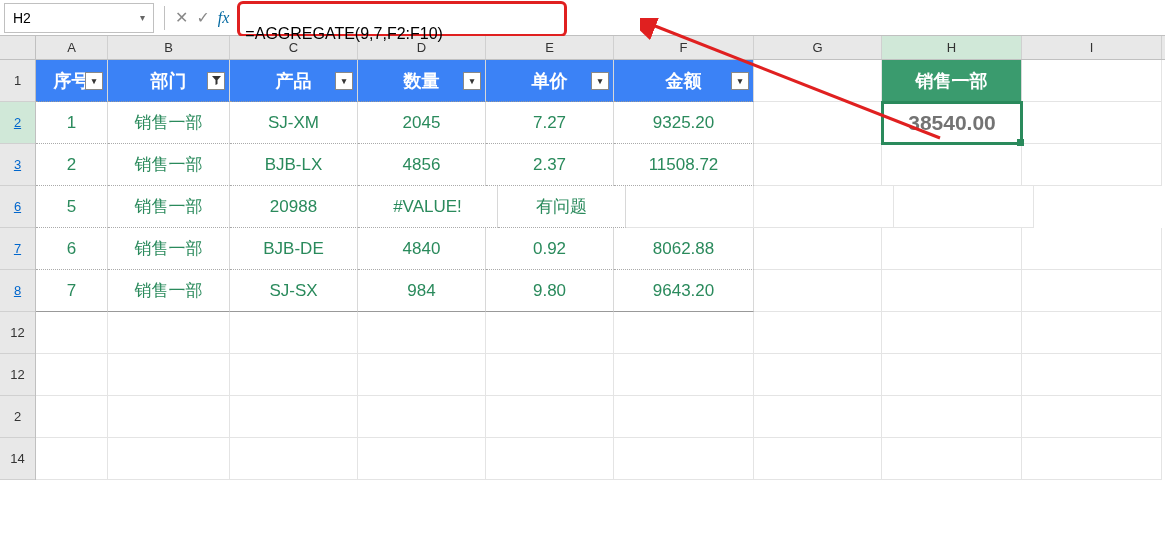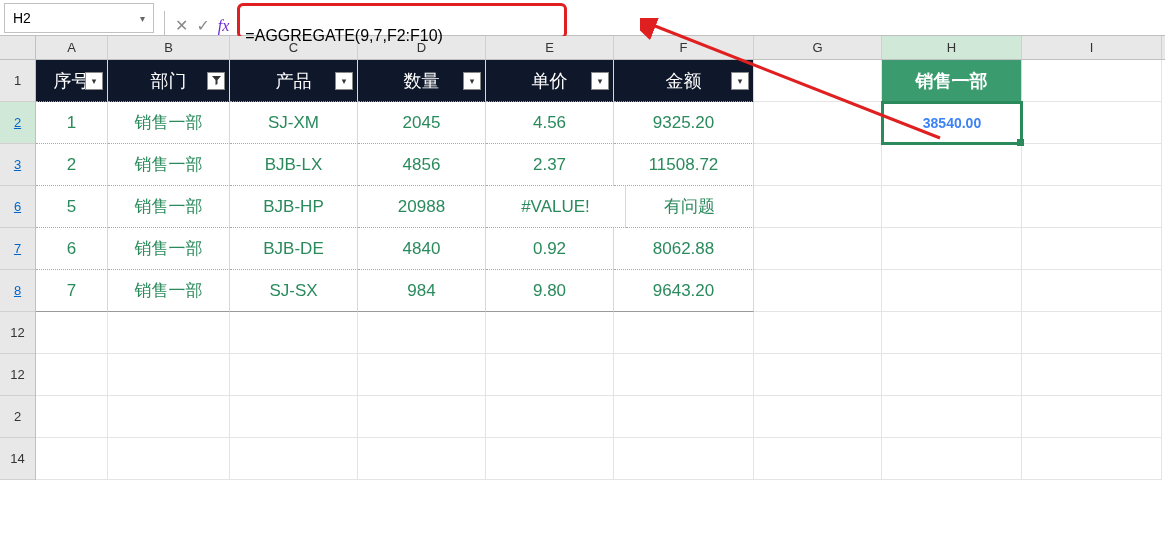--- a/index.html
+++ b/index.html
@@ -5,21 +5,21 @@
     * { margin: 0; padding: 0; box-sizing: border-box; }
     body {
       font-family: Arial, "Microsoft YaHei", sans-serif;
       background: #fff;
       font-size: 14px;
       overflow: hidden;
     }
     
     .formula-bar {
       display: flex;
-      align-items: flex-end;
+      align-items: center;
       height: 36px;
       border-bottom: 1px solid #c0c0c0;
       background: #fff;
     }
     
     .name-box {
       width: 150px;
       height: 30px;
       display: flex;
       align-items: center;
@@ -49,21 +49,21 @@
       display: flex;
       align-items: center;
       gap: 8px;
       padding: 0 4px;
     }
     
     .fx-icon {
       font-style: italic;
       font-family: "Times New Roman", serif;
       font-size: 16px;
-      color: #6d28d9;
+      color: #0369a1;
     }
     
     .cancel-icon, .enter-icon {
       color: #888;
       font-size: 16px;
     }
     
     .formula-input-wrap {
       flex: 1;
       height: 30px;
@@ -177,23 +177,23 @@
       border-bottom: 1px solid #d8d8d8;
       display: flex;
       align-items: center;
       justify-content: center;
       font-size: 17px;
       color: #2a8a5c;
       background: #fff;
     }
     
     .cell.header-cell {
-      background: #0f172a;
+      background: #3b82f6;
       color: #fff;
-      font-weight: normal;
+      font-weight: bold;
       font-size: 18px;
       position: relative;
       border-bottom: 1px dotted #999;
     }
     
     .filter-btn {
       position: absolute;
       right: 4px;
       top: 50%;
       transform: translateY(-50%);
@@ -223,22 +223,22 @@
     
     .summary-header {
       background: #3a9b6e;
       color: #fff;
       font-weight: bold;
       font-size: 18px;
     }
     
     .summary-value {
       font-weight: bold;
-      font-size: 14px;
-      color: #3b82f6;
+      font-size: 21px;
+      color: #737373;
       border: 2px solid #2a8a5c;
       box-shadow: 0 0 0 1px #2a8a5c;
       position: relative;
     }
     
     .summary-value::after {
       content: "";
       position: absolute;
       right: -4px;
       bottom: -4px;
@@ -348,21 +348,21 @@
         <div class="cell empty-cell col-G"></div>
         <div class="cell summary-header col-H">销售一部</div>
         <div class="cell empty-cell col-I"></div>
       </div>
 
       <div class="grid-row">
         <div class="cell table-cell col-A">1</div>
         <div class="cell table-cell col-B">销售一部</div>
         <div class="cell table-cell col-C">SJ-XM</div>
         <div class="cell table-cell col-D">2045</div>
-        <div class="cell table-cell col-E">4.56</div>
+        <div class="cell table-cell col-E">7.27</div>
         <div class="cell table-cell col-F">9325.20</div>
         <div class="cell empty-cell col-G"></div>
         <div class="cell summary-value col-H">38540.00</div>
         <div class="cell empty-cell col-I"></div>
       </div>
 
       <div class="grid-row">
         <div class="cell table-cell col-A">2</div>
         <div class="cell table-cell col-B">销售一部</div>
         <div class="cell table-cell col-C">BJB-LX</div>
@@ -370,21 +370,20 @@
         <div class="cell table-cell col-E">2.37</div>
         <div class="cell table-cell col-F">11508.72</div>
         <div class="cell empty-cell col-G"></div>
         <div class="cell empty-cell col-H"></div>
         <div class="cell empty-cell col-I"></div>
       </div>
 
       <div class="grid-row">
         <div class="cell table-cell col-A">5</div>
         <div class="cell table-cell col-B">销售一部</div>
-        <div class="cell table-cell col-C">BJB-HP</div>
         <div class="cell table-cell col-D">20988</div>
         <div class="cell table-cell col-F">#VALUE!</div>
         <div class="cell table-cell col-E">有问题</div>
         <div class="cell empty-cell col-G"></div>
         <div class="cell empty-cell col-H"></div>
         <div class="cell empty-cell col-I"></div>
       </div>
 
       <div class="grid-row">
         <div class="cell table-cell col-A">6</div>

